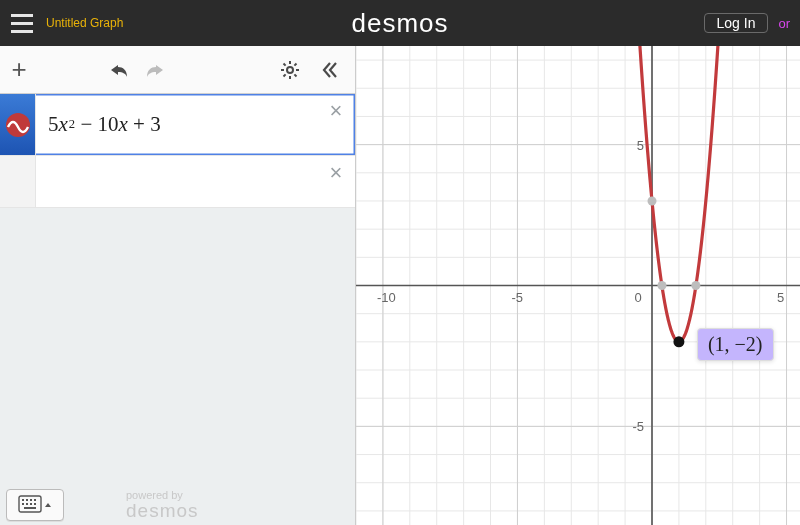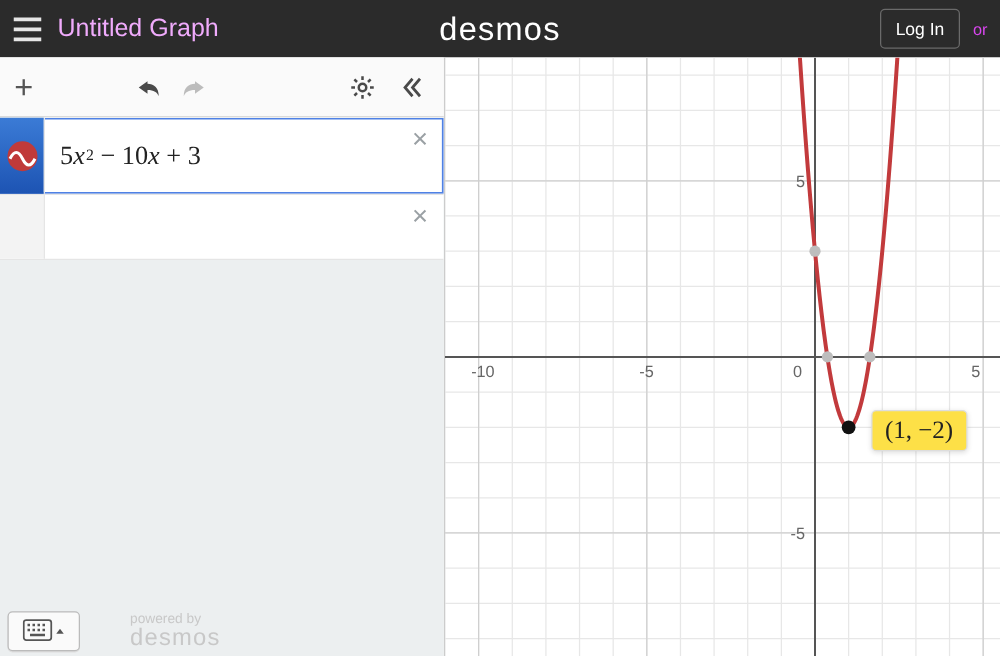--- a/index.html
+++ b/index.html
@@ -13,34 +13,34 @@
     align-items: center;
     color: #fff;
     padding: 0 10px 0 0;
   }
   .hamburger {
     width: 44px; height: 46px;
     display: flex; flex-direction: column; justify-content: center; align-items: center;
     gap: 5px; cursor: pointer;
   }
   .hamburger span { display: block; width: 22px; height: 3px; background: #e6e6e6; }
-  .title { font-size: 20px; color: #f0abfc; margin-left: 2px; }
+  .title { font-size: 12px; color: #eab308; margin-left: 2px; }
   .logo {
     position: absolute;
     left: 50%; transform: translateX(-50%);
     top: 8px;
     font-family: "Segoe UI", Arial, sans-serif;
     font-size: 26px;
     letter-spacing: 1px;
     color: #fff;
     font-weight: 400;
   }
   .auth { margin-left: auto; display: flex; align-items: center; gap: 10px; }
   .btn {
-    height: 32px; padding: 0 12px; border-radius: 4px; font-size: 14px;
+    height: 20px; padding: 0 12px; border-radius: 4px; font-size: 14px;
     display: flex; align-items: center; cursor: pointer;
     border: 1px solid transparent;
   }
   .btn-login { background: #2b2b2b; border: 1px solid #6a6a6a; color: #fff; }
   .btn-signup { background: #2f72dc; color: #fff; }
   .or-text { font-size: 13px; color: #d946ef; }
 
   
   .main { display: flex; height: calc(525px - 46px); position: relative; }
 
@@ -100,39 +100,39 @@
     width: 22px; height: 22px; color: #9aa0a4; font-size: 22px;
     display: flex; align-items: center; justify-content: center; cursor: pointer;
   }
   .expr-row.blank { background: #fff; min-height: 52px; }
   .blank .row-handle { background: #f3f3f3; }
   .panel-rest { flex: 1; background: #eceff0; }
 
   
   .panel-footer {
     position: absolute; left: 0; bottom: 0;
-    display: flex; align-items: center; gap: 40px;
+    display: flex; align-items: center; gap: 62px;
     padding: 4px 0; z-index: 3;
   }
   .keypad-btn {
     width: 58px; height: 32px; border: 1px solid #bbb; border-radius: 4px;
     background: #fafafa; display: flex; align-items: center; justify-content: center;
     margin-left: 6px; box-shadow: 0 1px 0 #ddd;
   }
   .powered { color: #c8c8c8; font-size: 11px; line-height: 1; }
   .powered .brand { font-size: 19px; letter-spacing: 1px; display: block; }
 
   
   .graph { flex: 1; position: relative; background: #fff; overflow: hidden; }
   .graph svg { position: absolute; top: 0; left: 0; }
 
   
   .tooltip {
     position: absolute;
-    background: #fde047; border: 1px solid #ddd; border-radius: 4px;
+    background: #c4b5fd; border: 1px solid #ddd; border-radius: 4px;
     box-shadow: 0 1px 4px rgba(0,0,0,.12);
     font-family: "Times New Roman", serif;
     font-size: 20px; color: #222;
     padding: 4px 10px;
     font-style: normal;
   }
 </style>
 </head>
 <body>
 

